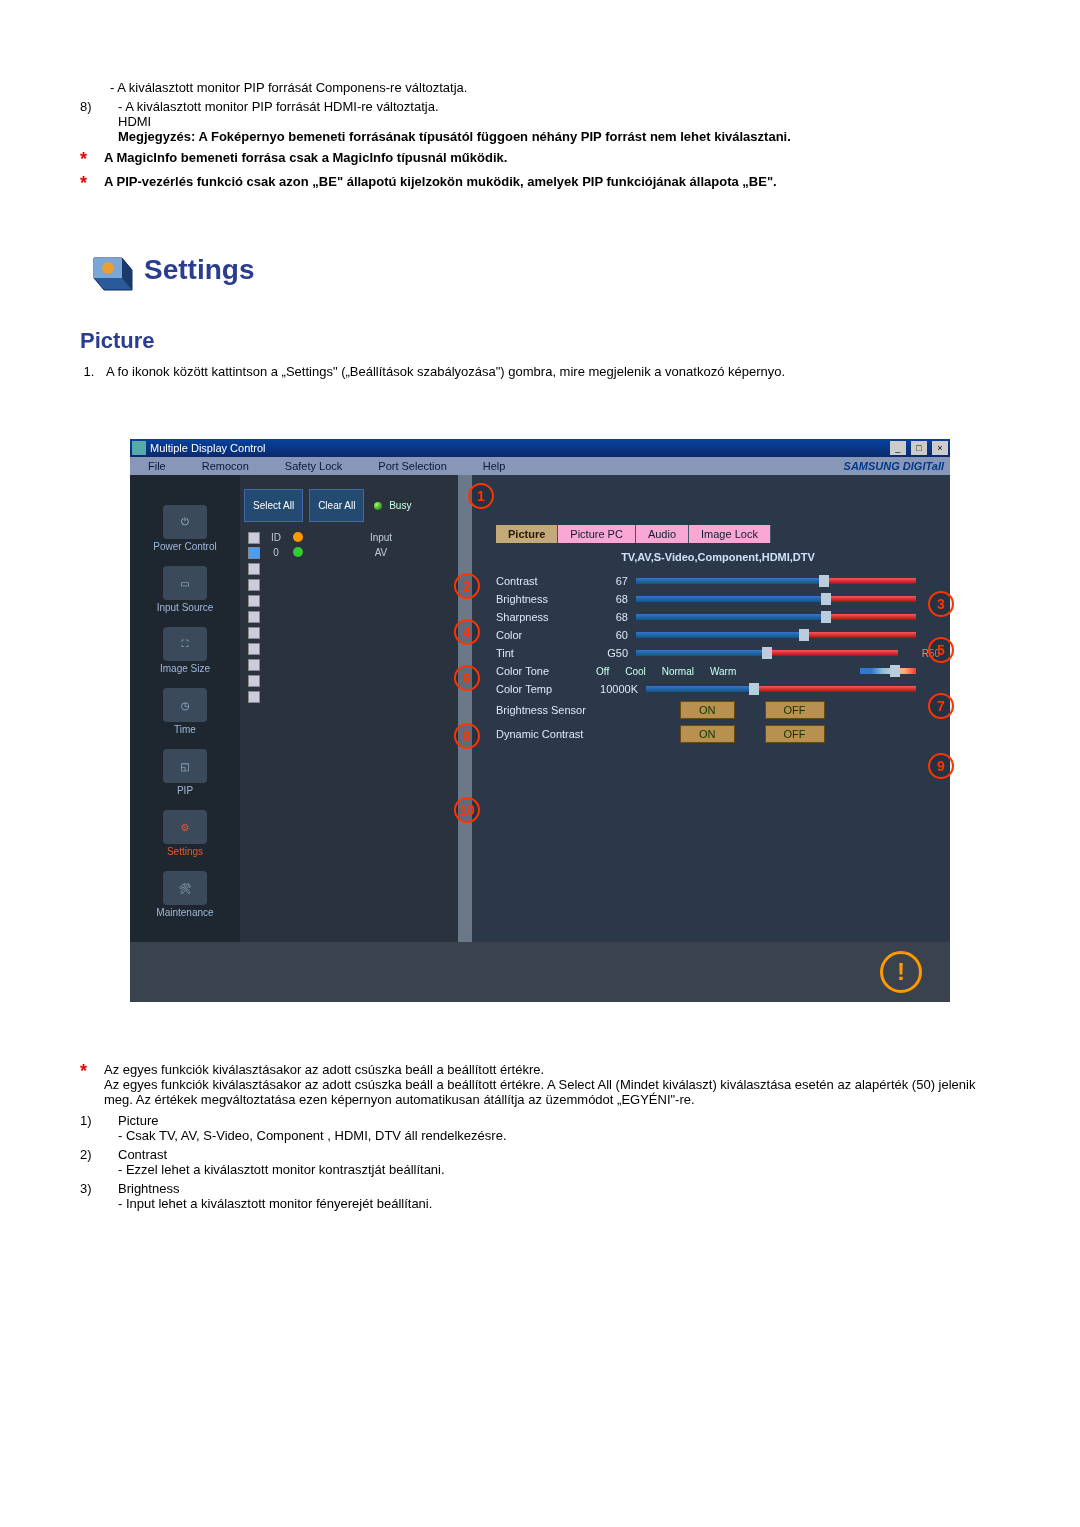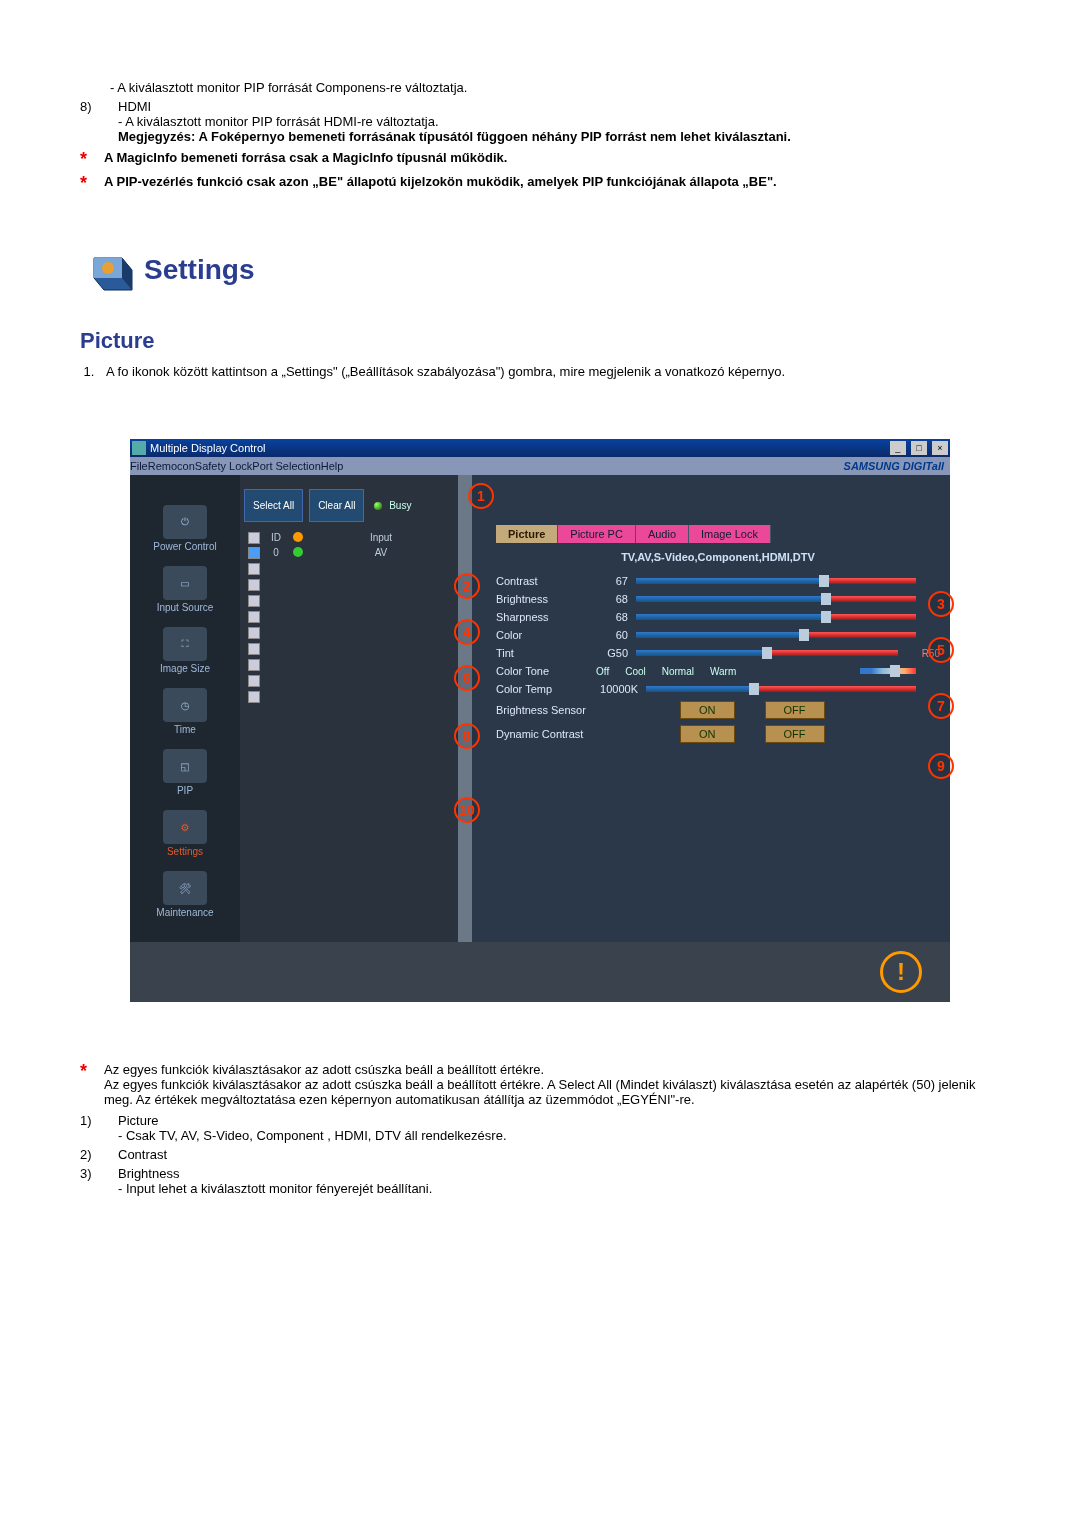--- a/index.html
+++ b/index.html
@@ -105,21 +105,21 @@
     display:inline-block; width:16px; height:14px; background:#ccc; margin-left:2px;
     font-size:9px; text-align:center; line-height:14px; color:#000;
   }
   .menubar {
     background: #8896b8;
     display: flex;
     font-size: 11px;
     color: #0a1a3a;
   }
   .menubar span {
-    padding: 3px 0;
+    padding: 3px 18px;
   }
   .menubar .brand {
     margin-left:auto; font-style:italic; color:#003a8c; font-weight:bold;
     padding-right:6px;
   }
   .workarea {
     display:flex;
     background:#222e3a;
     min-height:420px;
   }
@@ -175,21 +175,21 @@
     background:#2a384a;
     color:#dce8f7;
     font-size:11px;
     padding: 50px 10px 10px 24px;
     position:relative;
   }
   .tabrow {
     display:flex; font-size:11px; color:#0e1d30;
   }
   .tab {
-    padding:3px 12px; background:#ec4899;
+    padding:3px 12px; background:#f9a8d4;
     border-right:1px solid #456;
   }
   .tab.active { background:#c4aa7a; color:#2a1a00; font-weight:bold;}
   .modes {
     text-align:center; color:#cfe0f7; font-weight:bold; margin:8px 0 12px 0;
     font-size:11px;
   }
   .ctrlrow {
     display:flex; align-items:center; margin:6px 0;
   }
@@ -237,22 +237,22 @@
 </head>
 <body>
 
 <div class="page">
 
   <div class="sub">- A kiválasztott monitor PIP forrását Componens-re változtatja.</div>
 
   <div class="list-item">
     <div class="list-num">8)</div>
     <div class="list-body">
+      <div>- A kiválasztott monitor PIP forrását HDMI-re változtatja.</div>
       <div>HDMI</div>
-      <div>- A kiválasztott monitor PIP forrását HDMI-re változtatja.</div>
       <div class="bold" style="">Megjegyzés: A Foképernyo bemeneti forrásának típusától függoen néhány PIP forrást nem lehet kiválasztani.</div>
     </div>
   </div>
 
   <div class="note-row">
     <div class="star">*</div>
     <div class="note-body">A MagicInfo bemeneti forrása csak a MagicInfo típusnál működik.</div>
   </div>
   <div class="note-row">
     <div class="star">*</div>
@@ -539,20 +539,21 @@
         <div class="list-num">1)</div>
         <div class="list-body">
           <div>Picture</div>
           <div>- Csak TV, AV, S-Video, Component , HDMI, DTV áll rendelkezésre.</div>
         </div>
       </div>
       <div class="list-item">
         <div class="list-num">2)</div>
         <div class="list-body">
           <div>Contrast</div>
+          <div>- Ezzel lehet a kiválasztott monitor kontrasztját beállítani.</div>
         </div>
       </div>
       <div class="list-item">
         <div class="list-num">3)</div>
         <div class="list-body">
           <div>Brightness</div>
           <div>- Input lehet a kiválasztott monitor fényerejét beállítani.</div>
         </div>
       </div>
     </div>

